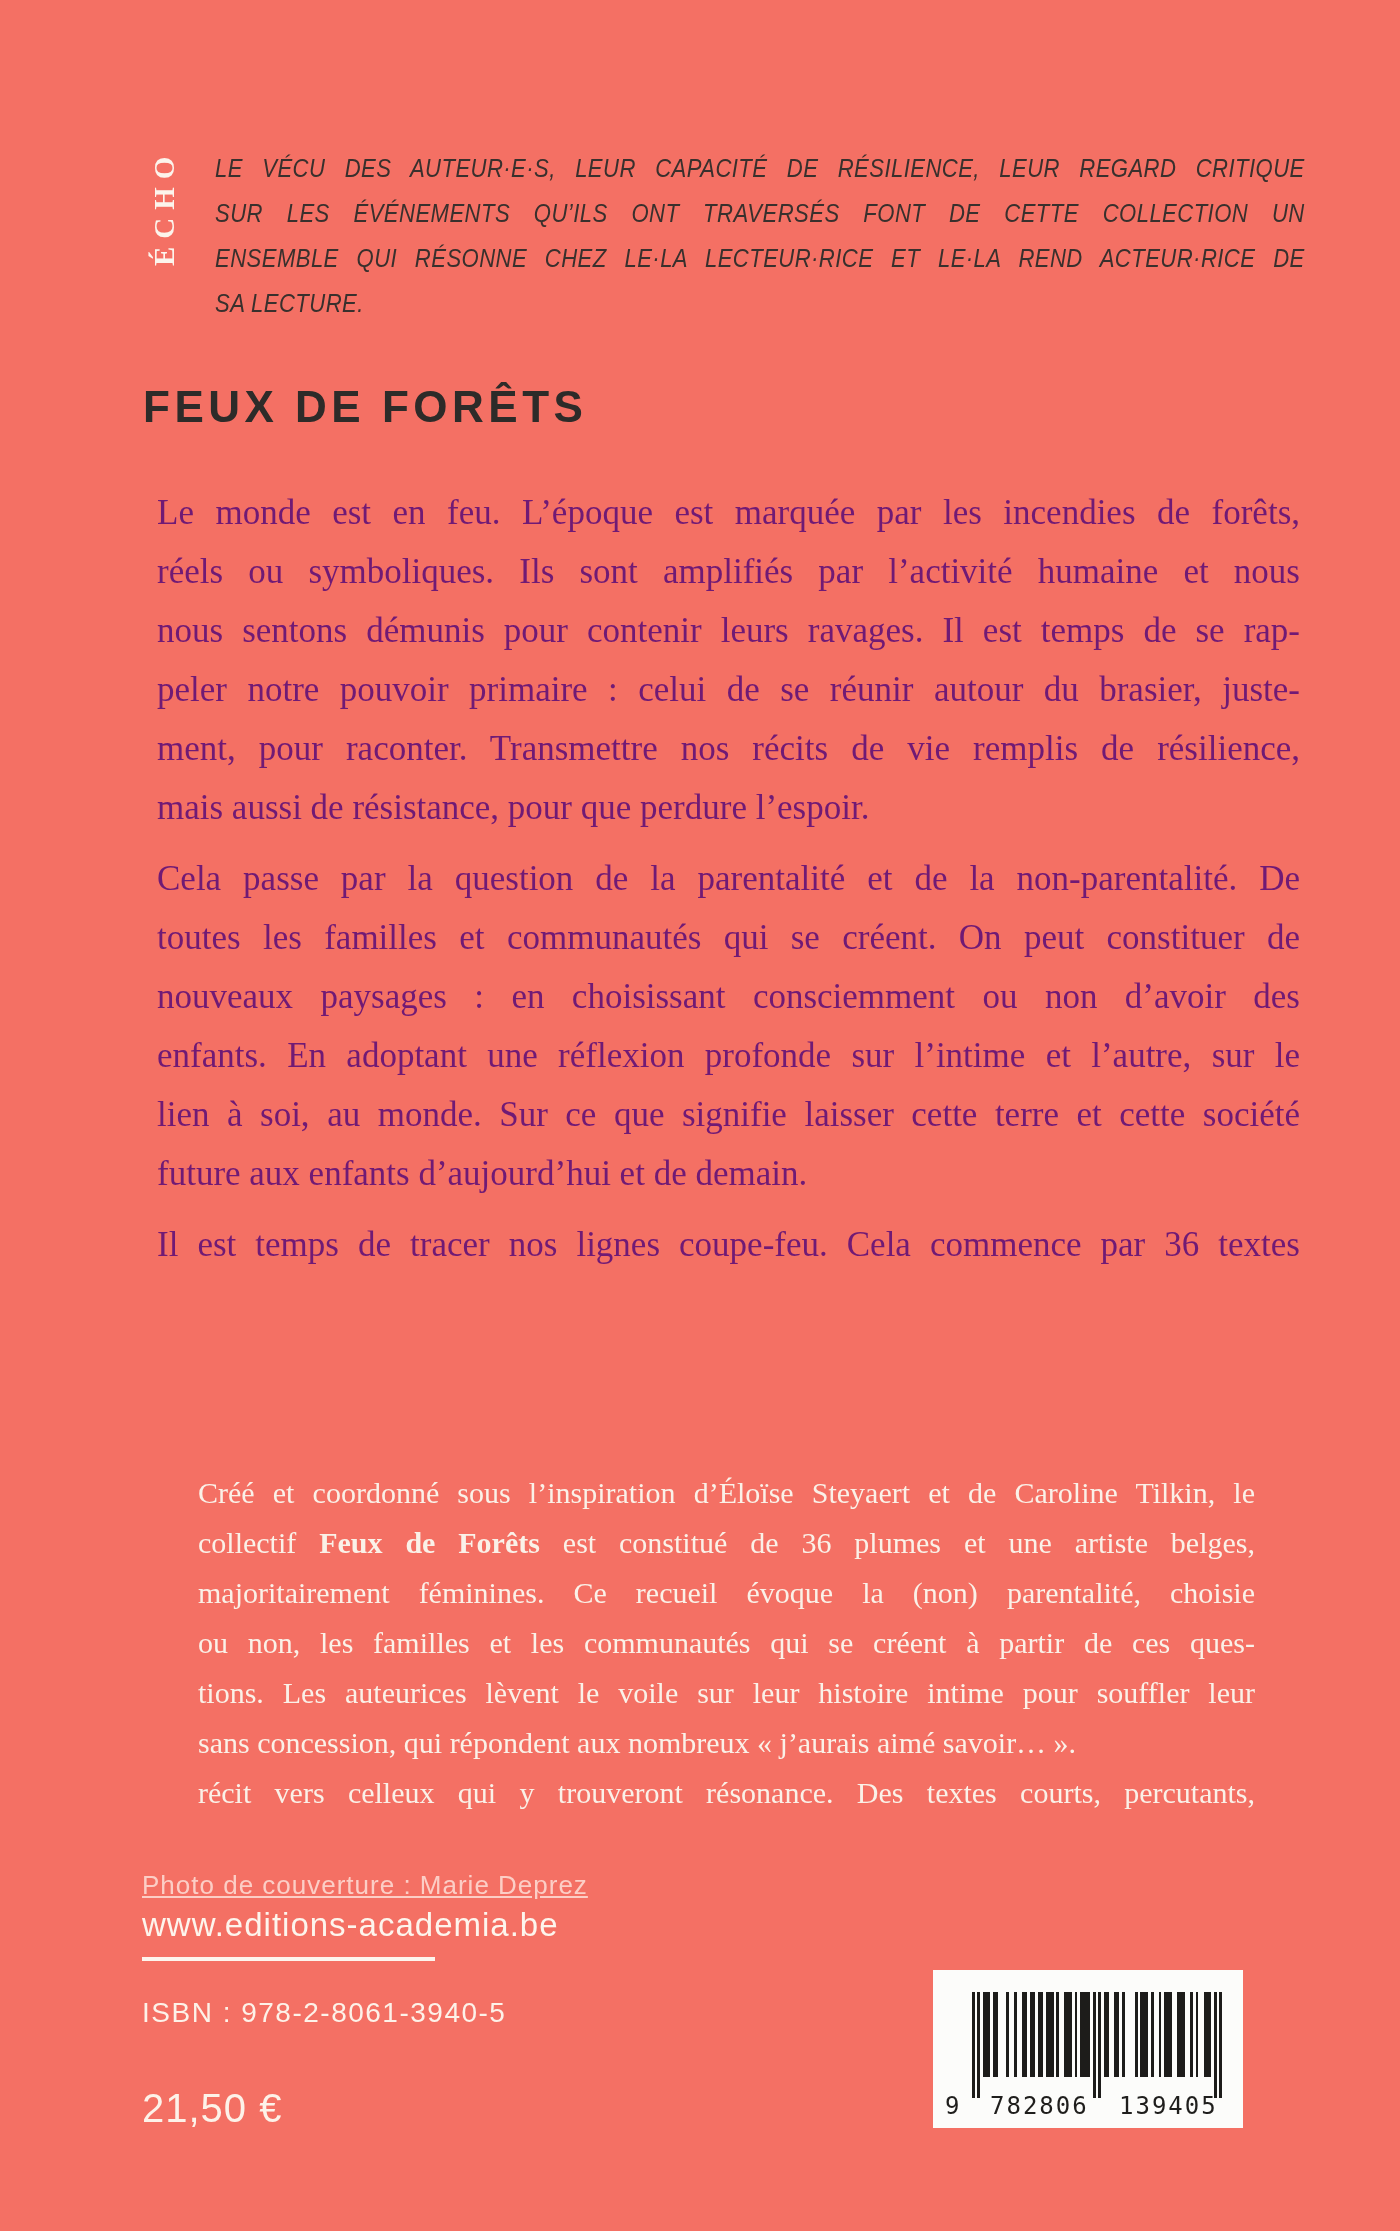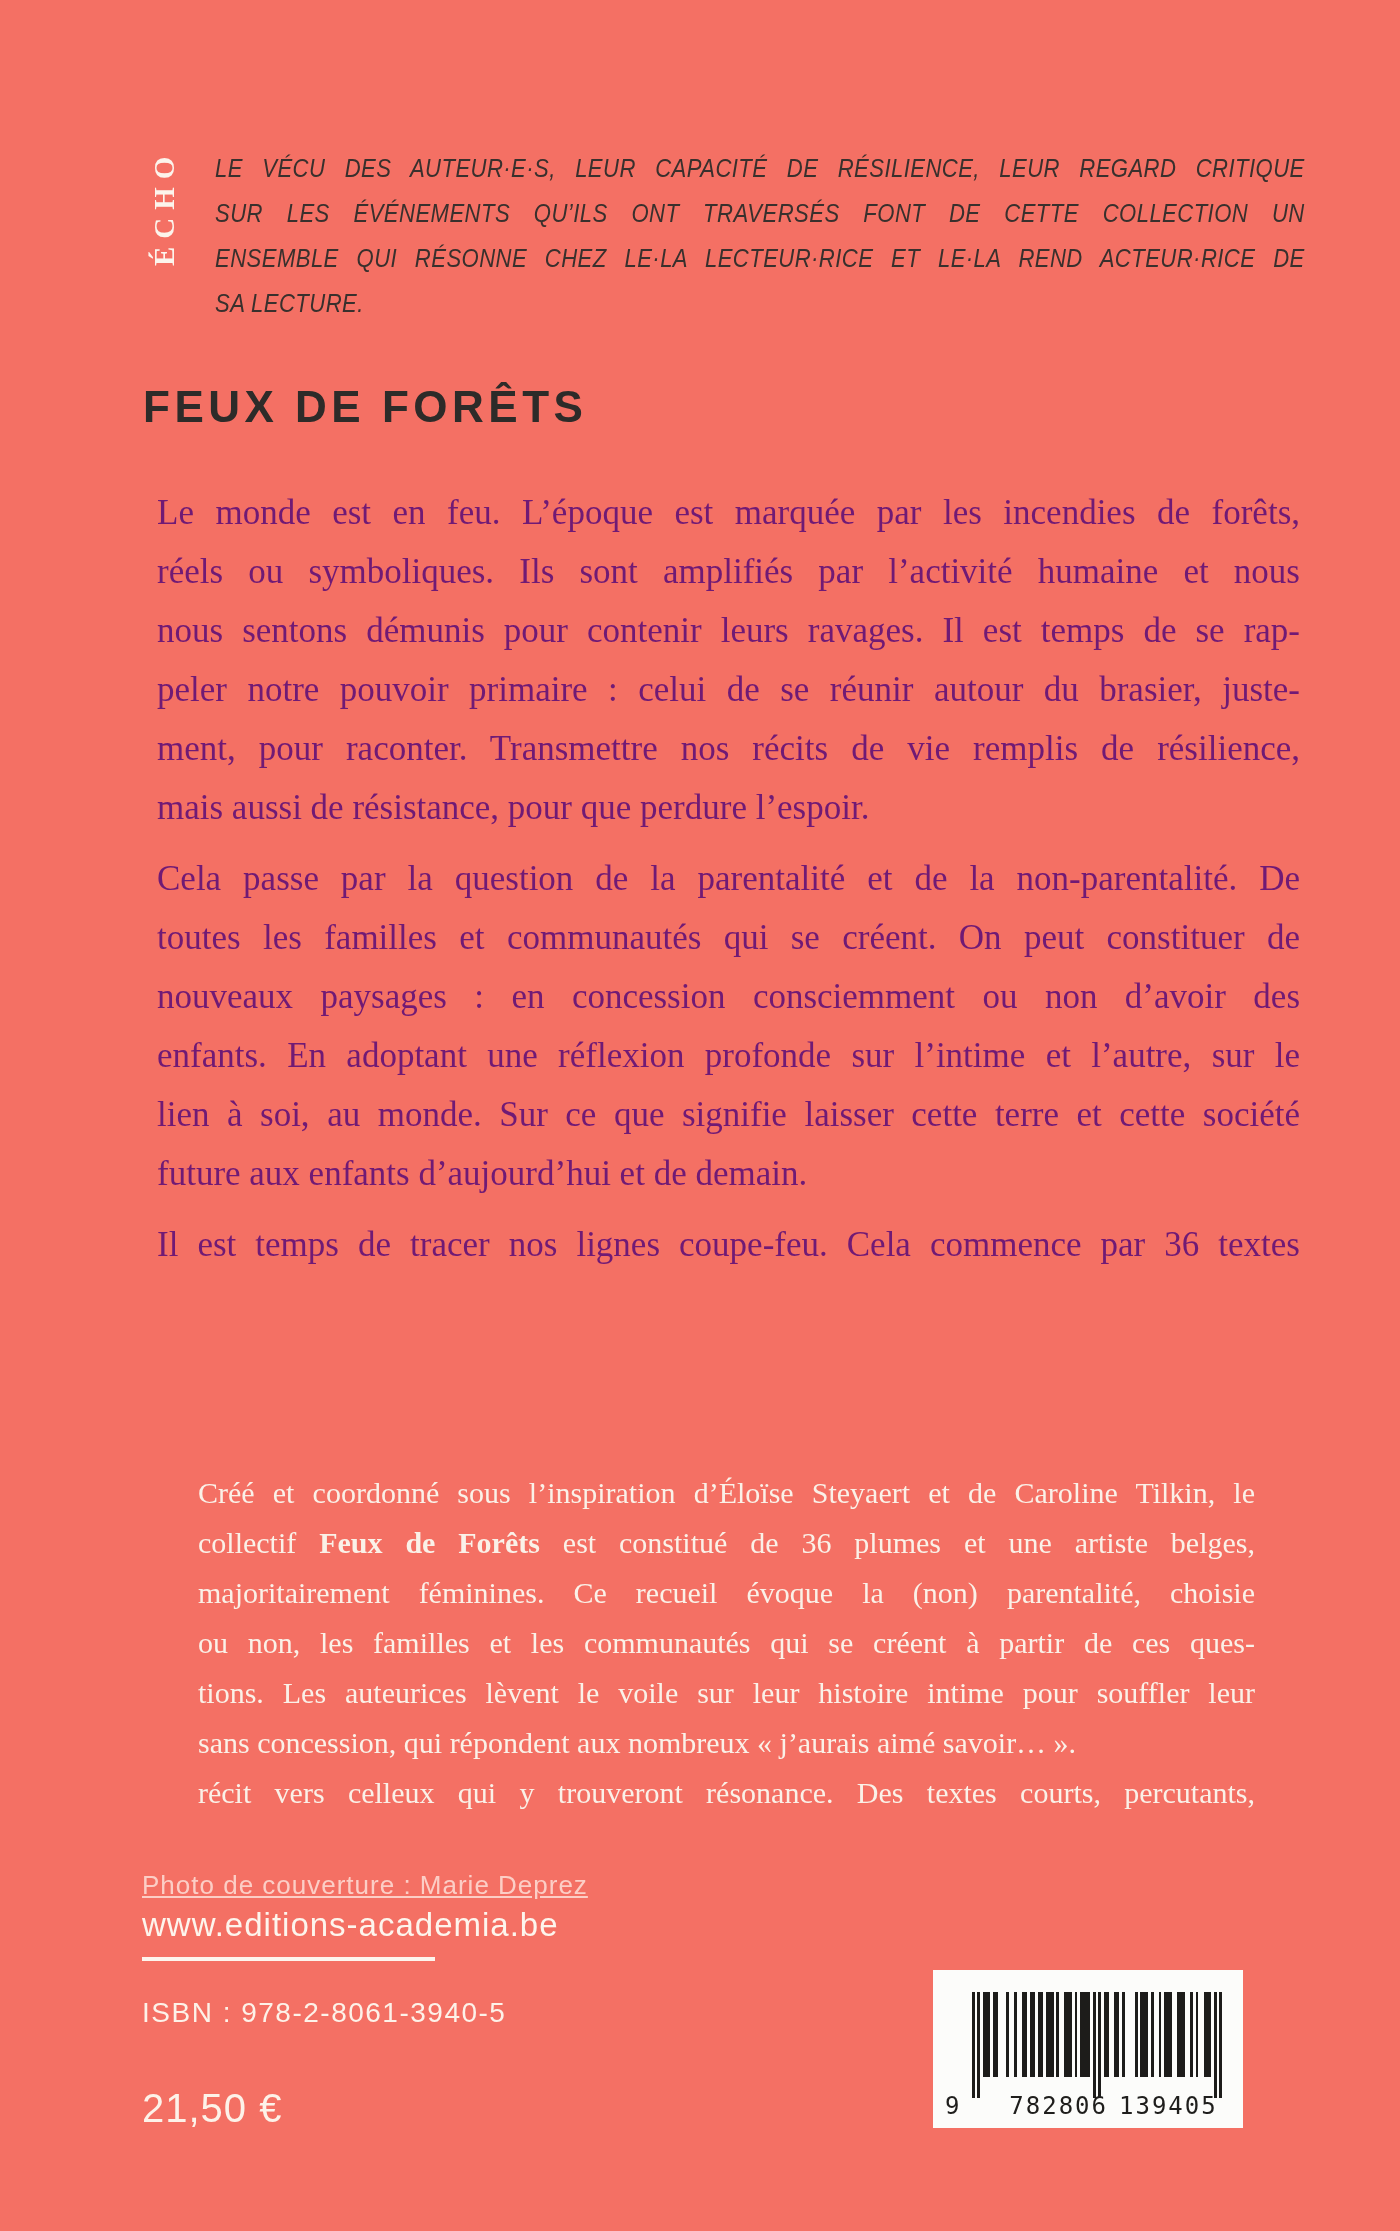--- a/index.html
+++ b/index.html
@@ -71,21 +71,21 @@
   .bars{
     position:absolute;left:39px;top:22px;width:250px;height:106px;
     display:block;
   }
   .bc-digit{
     position:absolute;bottom:8px;
     font-family:"DejaVu Sans Mono",monospace;
     font-size:24px;letter-spacing:2px;color:#1f1e1c;
   }
   .bc-d0{left:12px;}
-  .bc-d1{left:57px;width:118px;text-align:right;}
+  .bc-d1{left:57px;width:118px;text-align:left;}
   .bc-d2{left:186px;width:118px;}
 </style>
 </head>
 <body>
 
 <div class="cover">
 
   <div class="echo">ÉCHO</div>
 
   <div class="blurb">
@@ -102,21 +102,21 @@
         <div class="line jl">Le monde est en feu. L’époque est marquée par les incendies de forêts,</div>
         <div class="line jl">réels ou symboliques. Ils sont amplifiés par l’activité humaine et nous</div>
         <div class="line jl">nous sentons démunis pour contenir leurs ravages. Il est temps de se rap-</div>
         <div class="line jl">peler notre pouvoir primaire : celui de se réunir autour du brasier, juste-</div>
         <div class="line jl">ment, pour raconter. Transmettre nos récits de vie remplis de résilience,</div>
         <div class="line">mais aussi de résistance, pour que perdure l’espoir.</div>
       </div>
     <div class="para">
         <div class="line jl">Cela passe par la question de la parentalité et de la non-parentalité. De</div>
         <div class="line jl">toutes les familles et communautés qui se créent. On peut constituer de</div>
-        <div class="line jl">nouveaux paysages : en concession consciemment ou non d’avoir des</div>
+        <div class="line jl">nouveaux paysages : en choisissant consciemment ou non d’avoir des</div>
         <div class="line jl">enfants. En adoptant une réflexion profonde sur l’intime et l’autre, sur le</div>
         <div class="line jl">lien à soi, au monde. Sur ce que signifie laisser cette terre et cette société</div>
         <div class="line">future aux enfants d’aujourd’hui et de demain.</div>
       </div>
     <div class="para">
         <div class="line jl">Il est temps de tracer nos lignes coupe-feu. Cela commence par 36 textes</div>
       </div>
   </div>
 
   <div class="credits">

